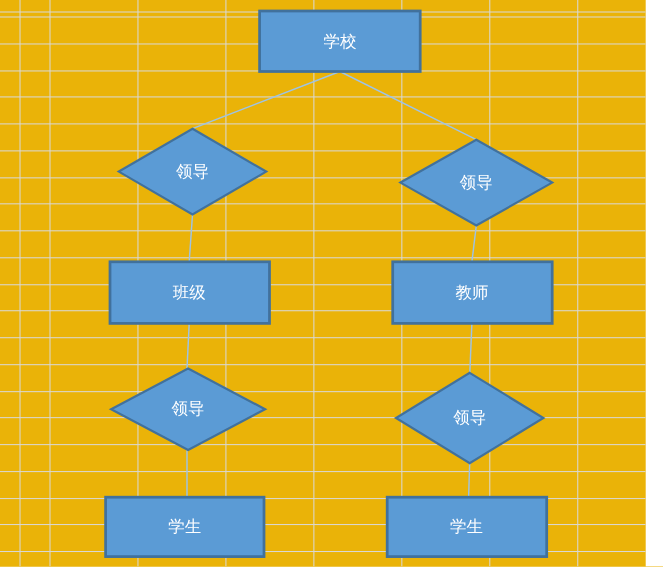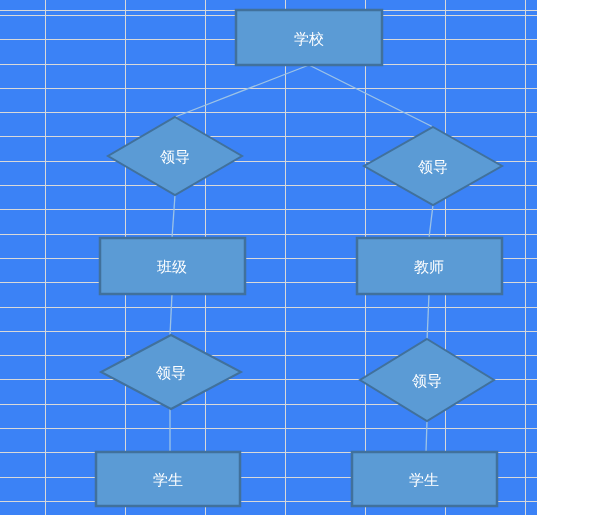--- a/index.html
+++ b/index.html
@@ -2,24 +2,24 @@
 <html><head>
 <meta charset="utf-8">
 <style>
   html, body {
     margin: 0;
     padding: 0;
     font-family: "Liberation Sans", sans-serif;
   }
   .stage {
     position: relative;
-    width: 537px;
+    width: 587px;
     height: 515px;
     overflow: hidden;
-    background-color: #3b82f6;
+    background-color: #eab308;
   }
   
   .grid {
     position: absolute;
     inset: 0;
     background-image:
       repeating-linear-gradient(to right, #d9d9d9 0 1px, transparent 1px 80px),
       repeating-linear-gradient(to bottom, #d9d9d9 0 1px, transparent 1px 24.3px);
     background-position: 45px 0, 0 15px;
   }

